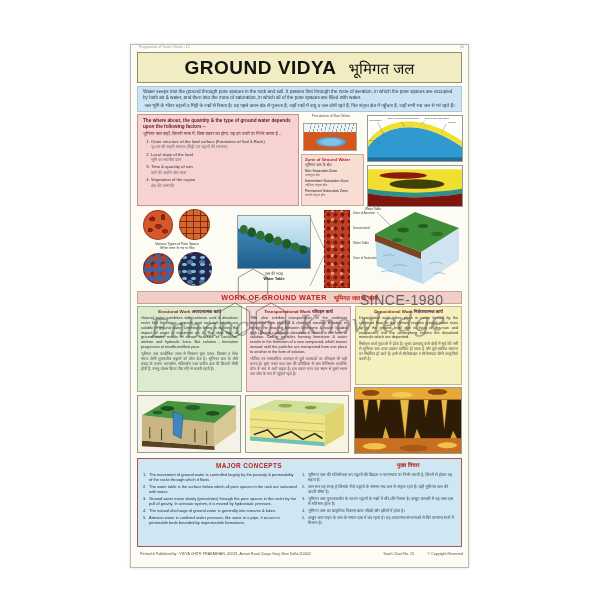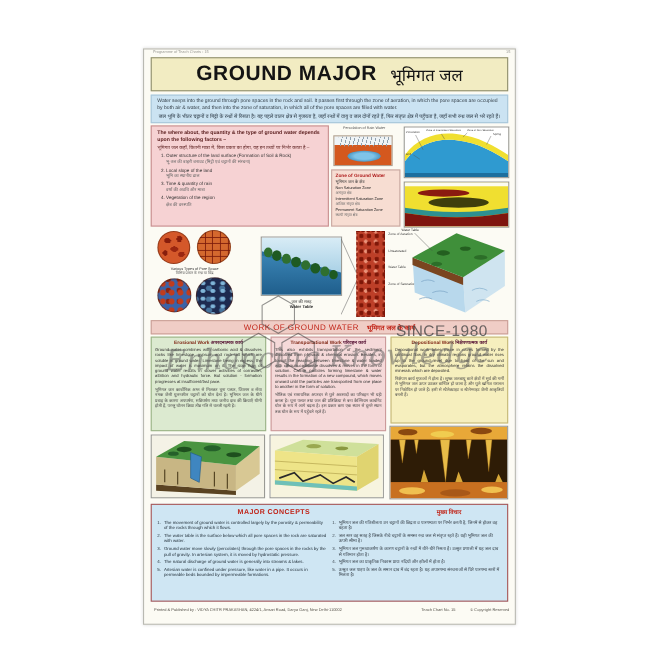--- a/index.html
+++ b/index.html
@@ -86,21 +86,21 @@
     background-image:radial-gradient(#7e1708 1.8px,transparent 2.3px),
       radial-gradient(#e8937a 1.4px,transparent 1.9px);
     background-size:7px 7px,9px 9px;background-position:0 0,3px 4px;}
   .closeup-labels{position:absolute;top:167px;left:222px;width:30px;}
   .closeup-labels .cl{font-size:3px;color:#444;line-height:1.15;margin-bottom:11.5px;}
 
   .block-svg{position:absolute;top:159px;left:232px;width:100px;height:84px;}
 
   .work-strip{position:absolute;top:246px;left:6px;width:325px;height:13px;background:#f0cdc6;
     border:1px solid #caa098;display:flex;align-items:center;justify-content:center;gap:7px;}
-  .work-strip .w-en{font-size:7.3px;font-weight:400;color:#c02418;letter-spacing:.4px;}
+  .work-strip .w-en{font-size:7.3px;font-weight:700;color:#c02418;letter-spacing:.4px;}
   .work-strip .w-hi{font-size:6px;font-weight:700;color:#c02418;}
 
   .wcol{position:absolute;top:261px;height:86px;border:1px solid #a8a89a;padding:2px 3px;overflow:hidden;}
   .wcol1{left:6px;width:105px;background:#dcead0;border-color:#9cb488;}
   .wcol2{left:115px;width:105px;background:#f5d9d9;border-color:#cc9b9b;}
   .wcol3{left:224px;width:107px;height:79px;background:#f6efbe;border-color:#c6b878;}
   .wcol .wh{font-size:4.4px;font-weight:700;text-align:center;color:#7e2412;line-height:1.2;margin-bottom:1.5px;}
   .wcol .wh .hi{color:#513;}
   .wcol .wb{font-size:3.8px;line-height:1.3;color:#2e2e2e;text-align:justify;}
   .wcol .wb.hi{margin-top:2px;color:#444;}
@@ -140,21 +140,21 @@
 </head>
 <body>
 
 <div class="stage">
   <div class="chart">
 
     <div class="corner-note cn-left">Programme of Teach Charts - 15</div>
     <div class="corner-note cn-right">15</div>
 
     <div class="title-bar">
-      <span class="title-en">GROUND MAJOR</span>
+      <span class="title-en">GROUND VIDYA</span>
       <span class="title-hi">भूमिगत जल</span>
     </div>
 
     <div class="intro">
       <div>Water seeps into the ground through pore spaces in the rock and soil. It passes first through the zone of aeration, in which the pore spaces are occupied by both air &amp; water, and then into the zone of saturation, in which all of the pore spaces are filled with water.</div>
       <div class="hi">जल भूमि के भीतर चट्टानों व मिट्टी के रन्ध्रों से रिसता है। यह पहले वातन क्षेत्र से गुजरता है, जहाँ रन्ध्रों में वायु व जल दोनों रहते हैं, फिर संतृप्त क्षेत्र में पहुँचता है, जहाँ सभी रन्ध्र जल से भरे रहते हैं।</div>
     </div>
 
     <div class="factors">
       <div class="head">The where about, the quantity &amp; the type of ground water depends upon the following factors –</div>

